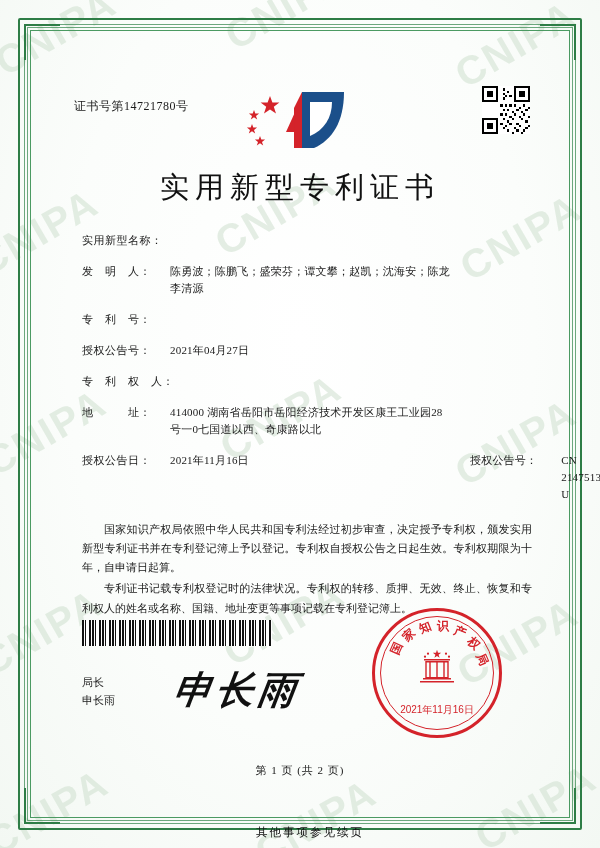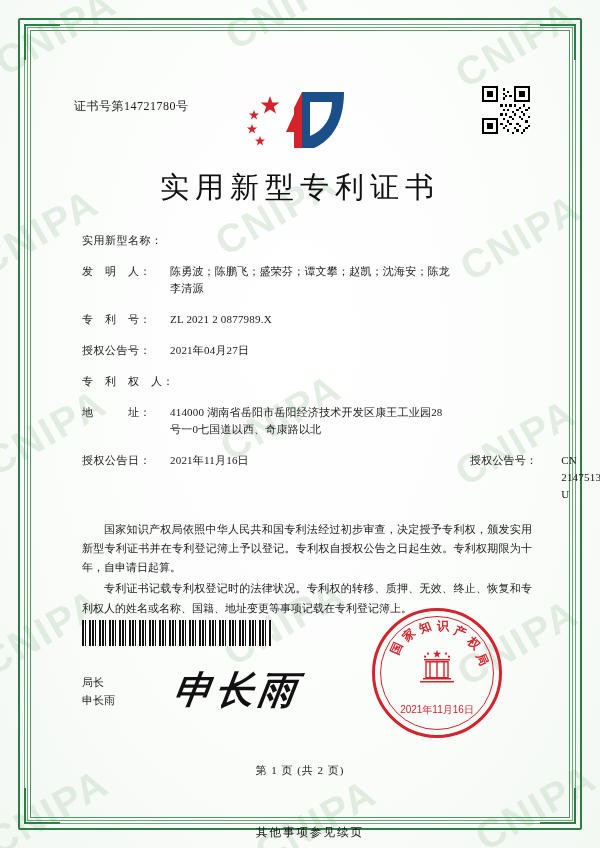--- a/index.html
+++ b/index.html
@@ -356,21 +356,20 @@
       <div class="row">
         <div class="lbl">发　明　人：</div>
         <div class="val">
           <span>陈勇波；陈鹏飞；盛荣芬；谭文攀；赵凯；沈海安；陈龙</span>
           <span class="cont">李清源</span>
         </div>
       </div>
 
       <div class="row">
         <div class="lbl">专　利　号：</div>
-        <div class="val">ZL 2021 2 0877989.X</div>
       </div>
 
       <div class="row">
         <div class="lbl">授权公告号：</div>
         <div class="val">2021年04月27日</div>
       </div>
 
       <div class="row">
         <div class="lbl">专　利　权　人：</div>
       </div>

